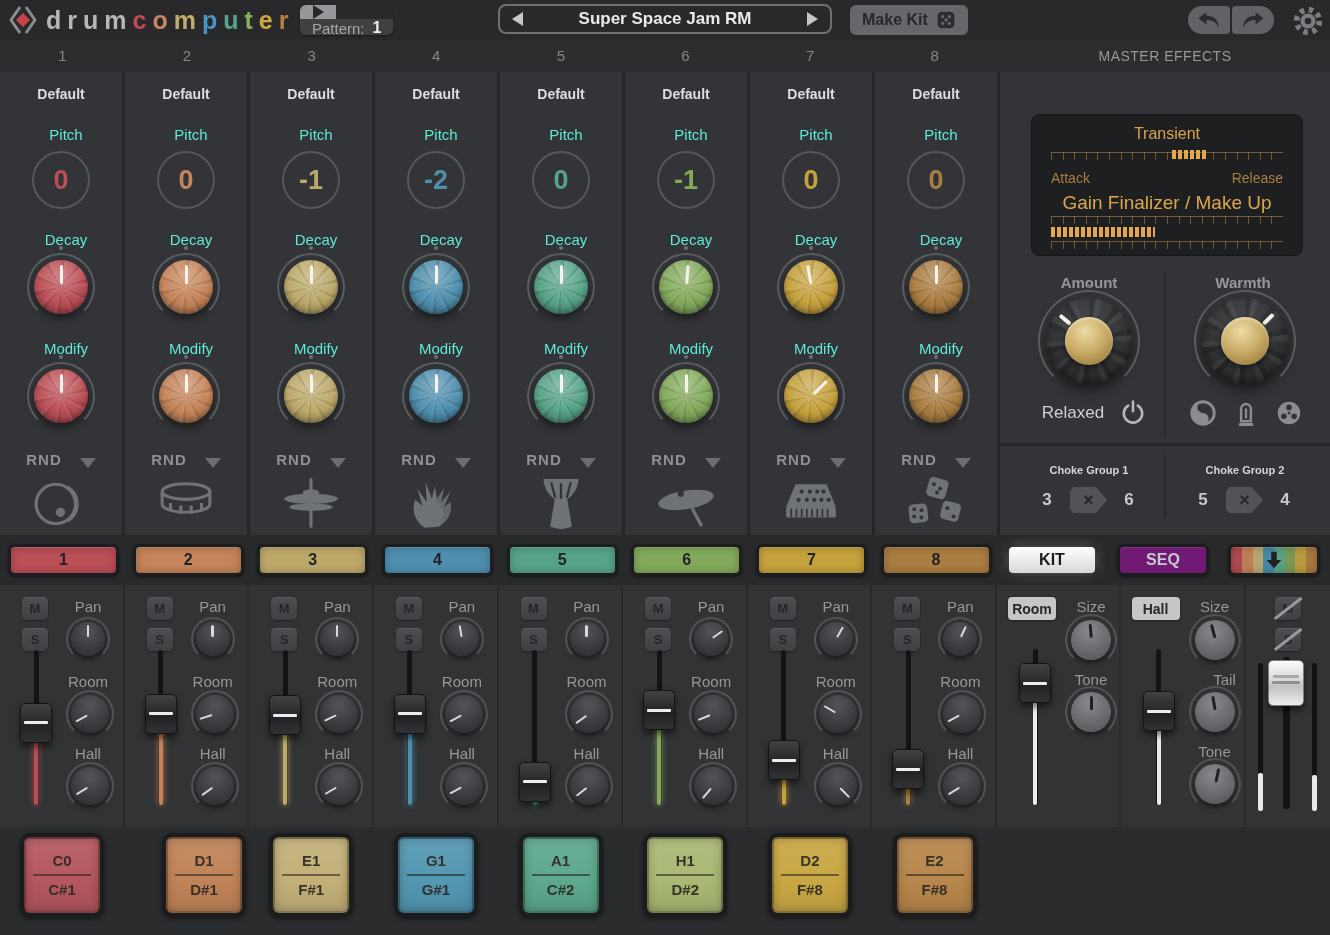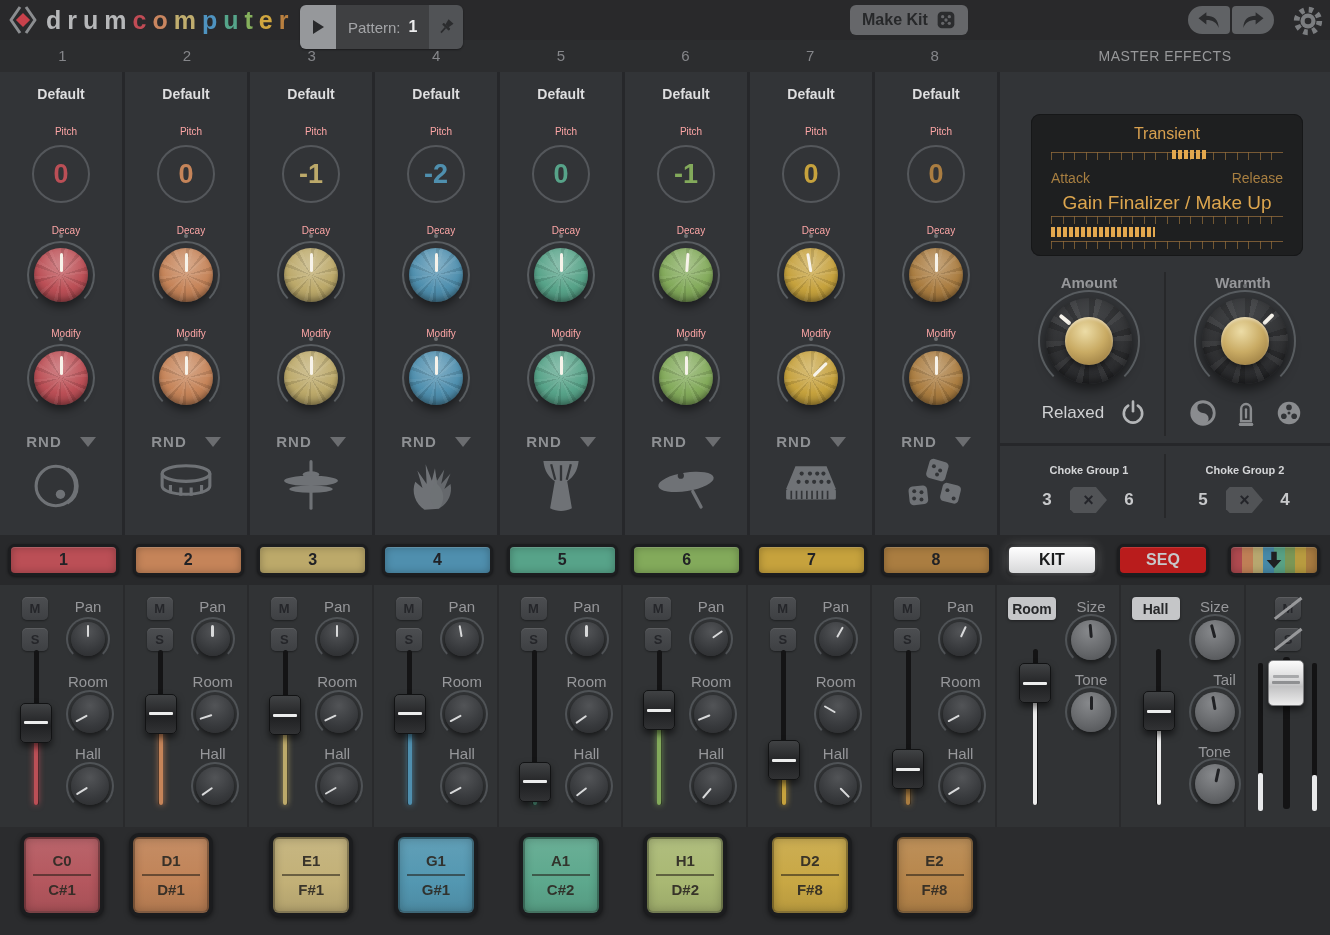--- a/index.html
+++ b/index.html
@@ -3,21 +3,21 @@
 <meta charset="utf-8">
 <style>
   html,body{margin:0;padding:0;background:#1b1c1d;}
   .app{position:relative;width:1330px;height:935px;background:#2c2d2f;
        font-family:"Liberation Sans",sans-serif;overflow:hidden;
        -webkit-font-smoothing:antialiased;}
   
   .topbar{position:absolute;left:0;top:0;width:100%;height:40px;background:#29292b;}
   .logo{position:absolute;left:8px;top:4px;display:flex;align-items:center;}
   .brand{font-size:25px;font-weight:bold;letter-spacing:6px;color:#b6b7b9;margin-left:8px;line-height:32px;}
-  .pgroup{position:absolute;left:300px;top:5px;height:44px;display:flex;border-radius:6px;overflow:hidden;box-shadow:0 1px 2px rgba(0,0,0,.4);}
+  .pgroup{position:absolute;left:300px;top:5px;height:30px;display:flex;border-radius:6px;overflow:hidden;box-shadow:0 1px 2px rgba(0,0,0,.4);flex-direction:column;}
   .playbtn{width:36px;background:#96989b;display:flex;align-items:center;justify-content:center;}
   .playtri{width:0;height:0;border-top:7px solid transparent;border-bottom:7px solid transparent;border-left:11px solid #28292b;}
   .pmid{background:#3f4042;display:flex;align-items:center;padding:0 12px;gap:8px;}
   .plabel{color:#a4a5a8;font-size:15px;}
   .pval{color:#ededee;font-size:16px;font-weight:bold;}
   .pinbtn{width:34px;background:#515356;display:flex;align-items:center;justify-content:center;}
   .songbox{position:absolute;left:498px;top:4px;width:334px;height:30px;border:2px solid #6e7073;border-radius:8px;
            display:flex;align-items:center;justify-content:center;box-sizing:border-box;}
   .song-title{color:#e9eaeb;font-size:17px;font-weight:bold;}
   .tri-l{position:absolute;left:12px;width:0;height:0;border-top:7px solid transparent;border-bottom:7px solid transparent;border-right:11px solid #c7c8ca;}
@@ -30,30 +30,30 @@
   .histbtn.last{border-radius:4px 14px 14px 4px;}
   .gearbox{position:absolute;left:1290px;top:3px;width:36px;height:36px;display:flex;align-items:center;justify-content:center;}
   
   .numrow{position:absolute;left:0;top:40px;width:997px;height:32px;display:flex;}
   .numcell{flex:1;text-align:center;color:#85868a;font-size:15px;line-height:32px;}
   .mfx-label{position:absolute;left:1000px;top:40px;width:330px;text-align:center;color:#97989a;font-size:14px;line-height:32px;letter-spacing:.5px;}
   
   .kit{position:absolute;left:0;top:72px;width:1330px;height:463px;display:flex;gap:3px;background:#26272a;}
   .strip{flex:1;background:#323437;display:flex;flex-direction:column;align-items:center;}
   .preset{margin-top:14px;height:18px;font-size:14px;font-weight:bold;color:#dededf;}
-  .lbl{font-size:10px;color:#fca5a5;margin-left:10px;}
+  .lbl{font-size:15px;color:#5eead4;margin-left:10px;}
   .strip .pitch-lbl{margin-top:22px;}
   .pitch-circle{margin-top:8px;width:58px;height:58px;border:2.5px solid #54575b;border-radius:50%;
                 display:flex;align-items:center;justify-content:center;
                 font-size:27px;font-weight:bold;color:var(--accent);box-sizing:border-box;}
   .strip .decay-lbl{margin-top:22px;text-align:center;}
   .strip .decay-knob{margin-top:12px;}
   .strip .modify-lbl{margin-top:26px;}
   .strip .modify-knob{margin-top:12px;}
-  .rnd{margin-top:28px;display:flex;align-items:center;gap:18px;color:#8e9093;font-weight:bold;font-size:15px;letter-spacing:1px;}
+  .rnd{margin-top:28px;display:flex;align-items:flex-end;gap:18px;color:#8e9093;font-weight:bold;font-size:15px;letter-spacing:1px;}
   .rnd-tri{width:0;height:0;border-left:8px solid transparent;border-right:8px solid transparent;border-top:10px solid #6b6d70;}
   .inst-icon{margin-top:8px;width:68px;height:56px;display:flex;align-items:center;justify-content:center;}
   .inst-icon svg{width:100%;height:100%;}
   
   .knob{position:relative;border-radius:50%;}
   .ind{position:absolute;inset:0;transform:rotate(var(--ang,0deg));}
   .ind::before{content:"";position:absolute;left:calc(50% - 1.5px);top:9%;width:3px;height:36%;border-radius:2px;background:#f7f3ea;}
   .ring{position:absolute;inset:-7px;border-radius:50%;border:2px solid rgba(96,100,104,.85);border-bottom-color:transparent;}
   .tick-dot{position:absolute;left:calc(50% - 2px);top:-14px;width:4px;height:4px;border-radius:50%;background:#6d6f72;}
   .kit-knob{width:54px;height:54px;background:var(--accent);
@@ -93,21 +93,21 @@
   .fader .cap.white::after{background:#8f9092;}
   .fader .cap.white::before{content:"";position:absolute;left:4px;right:4px;top:calc(50% - 8px);height:3px;background:#a8a9ab;border-radius:1px;}
   .meter{position:absolute;width:5px;background:#131314;border-radius:2px;}
   .meter::after{content:"";position:absolute;left:0;right:0;bottom:0;height:calc(var(--lv,.2)*100%);background:#e8e9ea;border-radius:2px;}
   
   .btnrow{position:absolute;left:0;top:535px;width:100%;height:50px;background:#28292b;}
   .chbtn{position:absolute;top:9px;width:111px;height:32px;background:#1c1d1f;border-radius:7px;padding:3px;box-sizing:border-box;box-shadow:0 1px 3px rgba(0,0,0,.5);}
   .chbtn .face{width:100%;height:100%;border-radius:4px;display:flex;align-items:center;justify-content:center;
       font-size:16px;font-weight:bold;color:#212226;background:var(--accent);box-shadow:inset 0 0 9px rgba(0,0,0,.28), inset 0 1px 0 rgba(255,255,255,.18);}
   .chbtn .face.kitface{background:linear-gradient(180deg,#ffffff,#d7d8d9);color:#1a1b1c;box-shadow:0 0 12px rgba(255,255,255,.35);}
-  .chbtn .face.seqface{background:#b91c1c;color:#c7c8ca;box-shadow:inset 0 1px 0 rgba(255,255,255,.12);}
+  .chbtn .face.seqface{background:#701a75;color:#c7c8ca;box-shadow:inset 0 1px 0 rgba(255,255,255,.12);}
   .chbtn .face.rainbow{background:linear-gradient(90deg,#b04a50 0 12.5%,#bf7f56 0 25%,#b7a76f 0 37.5%,#4789a7 0 50%,#58a184 0 62.5%,#7b9655 0 75%,#b89b3f 0 87.5%,#a87b40 0 100%);}
   
   .mixer{position:absolute;left:0;top:585px;width:997px;height:242px;background:#313335;display:flex;}
   .mcol{position:relative;flex:1;border-right:2px solid #292a2c;}
   .msbtn{position:absolute;width:26px;height:23px;border-radius:5px;background:linear-gradient(180deg,#4c4e51,#3e4043);
       color:#25262a;font-weight:bold;font-size:13px;display:flex;align-items:center;justify-content:center;
       box-shadow:inset 0 1px 0 rgba(255,255,255,.09),0 1px 2px rgba(0,0,0,.4);}
   .msbtn.slashed::after{content:"";position:absolute;width:34px;height:2.5px;background:#98999b;transform:rotate(-38deg);}
   .mix-lbl{position:absolute;width:70px;text-align:center;font-size:15px;color:#96979a;}
   .mmaster{position:absolute;left:997px;top:585px;width:333px;height:242px;background:#313335;display:flex;}
@@ -172,20 +172,25 @@
       <div class="pinbtn">
         <svg width="20" height="20" viewBox="0 0 24 24">
           <g transform="rotate(42 12 12)" fill="#2b2c2e">
             <path d="M8 3 h8 l-1.5 7 h-5 z"></path>
               <rect x="6.5" y="10" width="11" height="3" rx="1"></rect>
               <rect x="11" y="13" width="2" height="8"></rect>
           </g>
         </svg>
       </div>
     </div>
+    <div class="songbox">
+      <span class="tri-l"></span>
+      <span class="song-title">Super Space Jam RM</span>
+      <span class="tri-r"></span>
+    </div>
     <div class="makekit">
       <span>Make Kit</span>
       <svg width="20" height="20" viewBox="0 0 24 24">
         <rect x="2" y="2" width="20" height="20" rx="5" fill="#2b2c2e"></rect>
         <g fill="#66676a">
             <circle cx="8" cy="8" r="2"></circle>
             <circle cx="16" cy="8" r="2"></circle>
             <circle cx="12" cy="12" r="2"></circle>
             <circle cx="8" cy="16" r="2"></circle>
             <circle cx="16" cy="16" r="2"></circle>
@@ -851,21 +856,21 @@
     </div>
   </div>
 
   <div class="padrow">
     <div style="display:contents" id="pads"><div class="pad" style="left: 20px; --accent: #b4575e;">
     <div class="face">
       <span class="note">C0</span>
       <span class="divline"></span>
       <span class="note">C#1</span>
     </div>
-  </div><div class="pad" style="left: 129px; --accent: #c08357;">
+  </div><div class="pad" style="left: 162px; --accent: #c08357;">
     <div class="face">
       <span class="note">D1</span>
       <span class="divline"></span>
       <span class="note">D#1</span>
     </div>
   </div><div class="pad" style="left: 269.3px; --accent: #c2b077;">
     <div class="face">
       <span class="note">E1</span>
       <span class="divline"></span>
       <span class="note">F#1</span>

